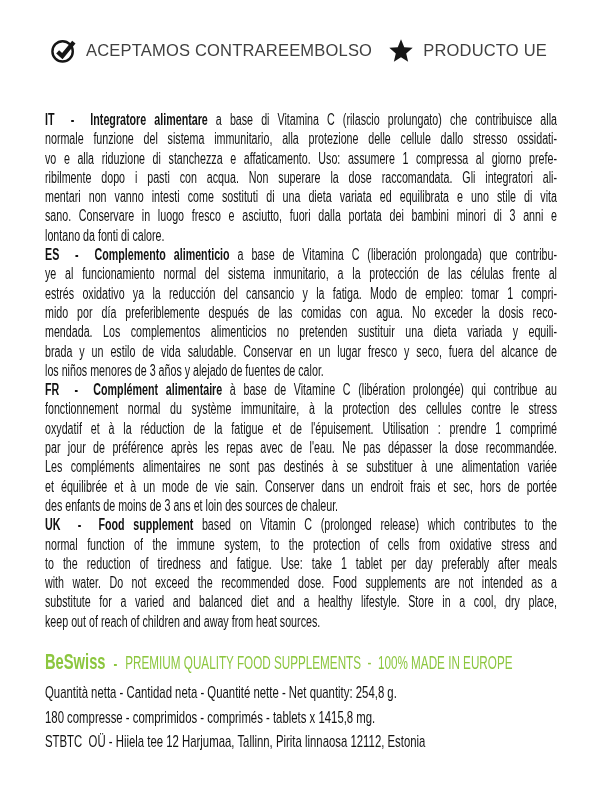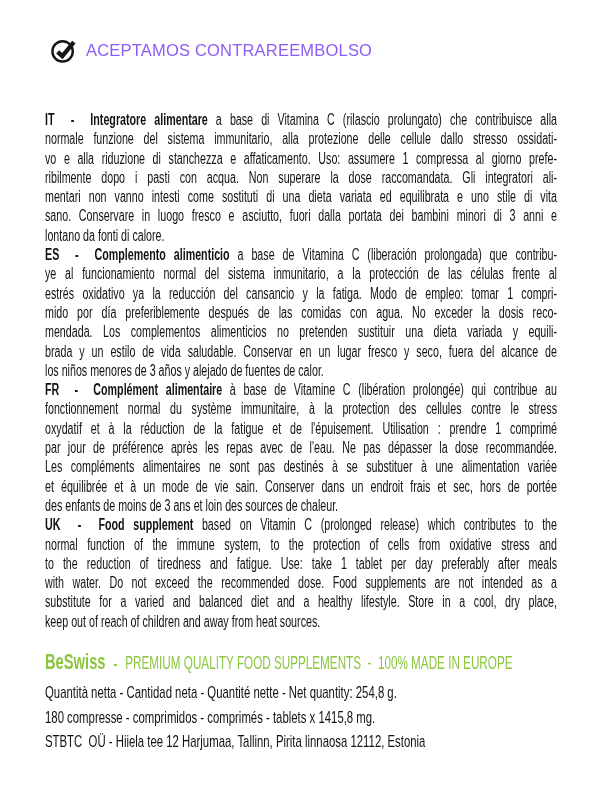--- a/index.html
+++ b/index.html
@@ -6,21 +6,21 @@
   .page {
     position: relative; width: 600px; height: 800px;
     background: #ffffff; overflow: hidden;
     font-family: "Liberation Sans", "DejaVu Sans", sans-serif;
   }
 
   
   .header {
     position: absolute; top: 37px; left: 50px; width: 497px;
     display: flex; align-items: center; justify-content: space-between;
-    color: #8b5cf6; font-size: 16.5px; letter-spacing: 0.2px;
+    color: #404040; font-size: 16.5px; letter-spacing: 0.2px;
   }
   .badge { display: flex; align-items: center; gap: 9px; }
   .badge svg { display: block; }
 
   
   .label-body {
     position: absolute; left: 45px; top: 110px; width: 766px;
     transform: scaleX(0.6684); transform-origin: 0 0;
     font-size: 16px; line-height: 19.3px; color: #121212;
   }
@@ -47,20 +47,28 @@
 
   <div class="header">
     <div class="badge">
       <span class="icon">
         <svg width="27" height="27" viewBox="0 0 30 30">
           <circle cx="14" cy="16" r="11.3" fill="none" stroke="#161616" stroke-width="2.7"></circle>
           <path d="M8.5 16.5 L13.7 21.3 L26.5 5.8" fill="none" stroke="#161616" stroke-width="4.8"></path>
         </svg>
       </span>
       <span>ACEPTAMOS CONTRAREEMBOLSO</span>
+    </div>
+    <div class="badge">
+      <span class="icon">
+        <svg width="26" height="26" viewBox="0 0 24 24">
+          <polygon points="12,1.2 15,8.5 22.8,9.1 16.8,14.2 18.6,21.9 12,17.7 5.4,21.9 7.2,14.2 1.2,9.1 9,8.5" fill="#161616"></polygon>
+        </svg>
+      </span>
+      <span>PRODUCTO UE</span>
     </div>
   </div>
 
   <div class="label-body">
 
     <div class="para">
       <div class="jline"><span class="lead">IT &nbsp;-&nbsp; Integratore alimentare</span><span> a base di Vitamina C (rilascio prolungato) che contribuisce alla</span></div>
       <div class="jline">normale funzione del sistema immunitario, alla protezione delle cellule dallo stresso ossidati-</div>
       <div class="jline">vo e alla riduzione di stanchezza e affaticamento. Uso: assumere 1 compressa al giorno prefe-</div>
       <div class="jline">ribilmente dopo i pasti con acqua. Non superare la dose raccomandata. Gli integratori ali-</div>

